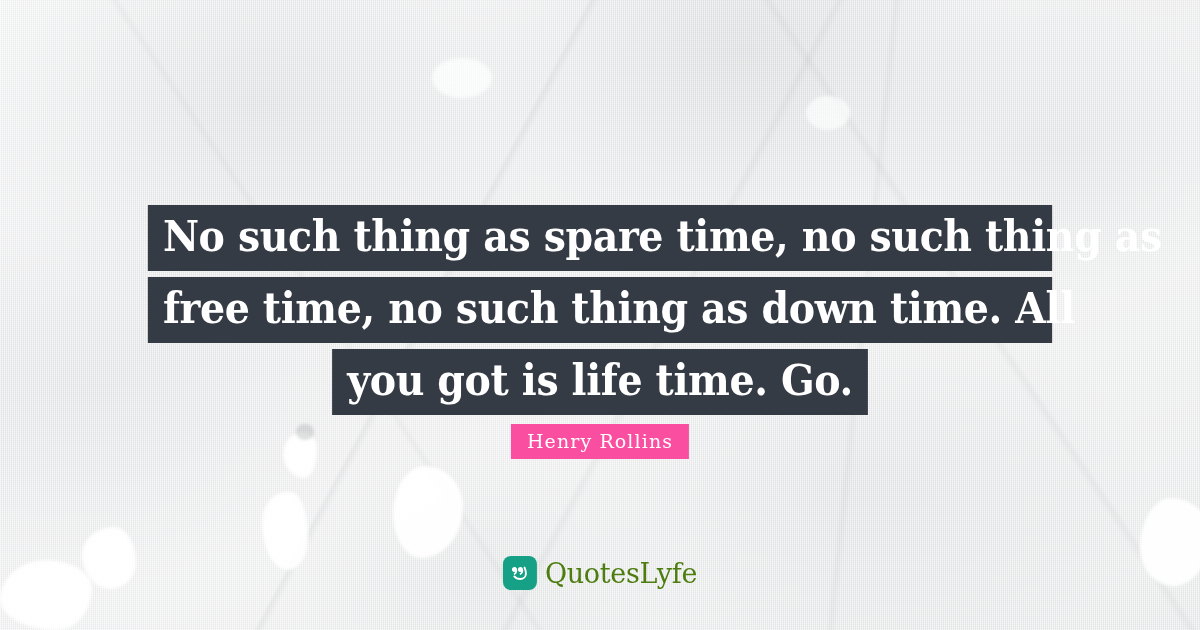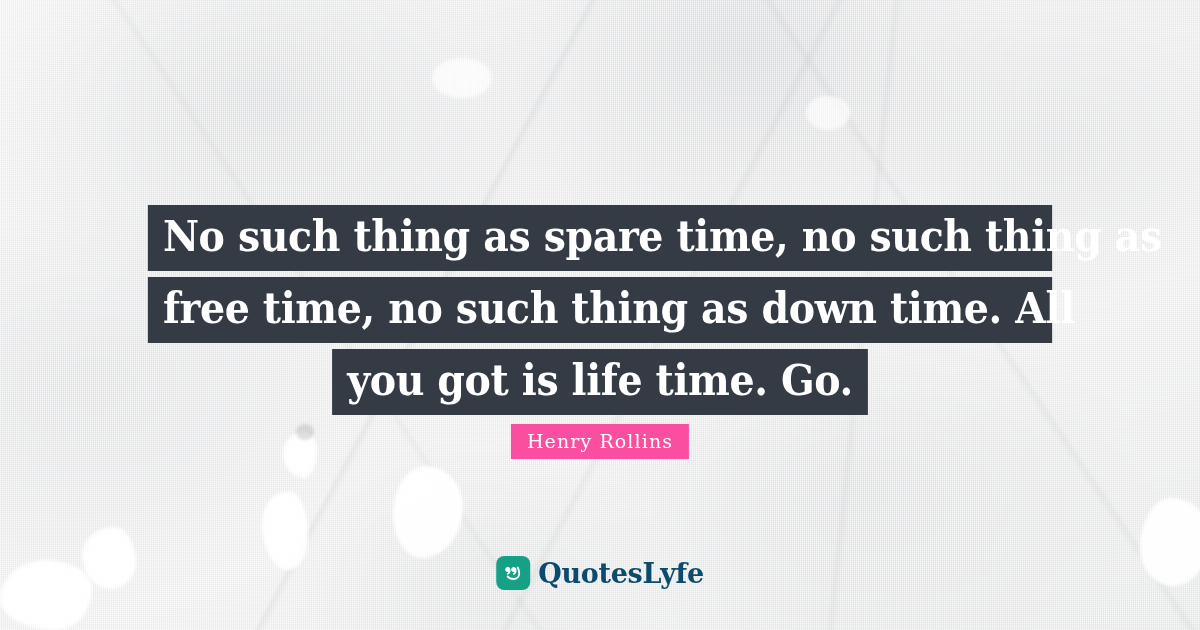--- a/index.html
+++ b/index.html
@@ -125,23 +125,23 @@
     width: 34px;
     height: 34px;
     border-radius: 8px;
     background: #16a085;
     display: flex;
     align-items: center;
     justify-content: center;
   }
   #brand-name {
     font-family: "DejaVu Serif", "Liberation Serif", serif;
-    font-weight: bold;
+    font-weight: normal;
     font-size: 27px;
-    color: #0c4a6e;
+    color: #4d7c0f;
     letter-spacing: -0.3px;
     white-space: nowrap;
   }
 </style>
 </head>
 <body>
 
 <div id="quote-card">
 
   <div class="tex tex-base"></div>

